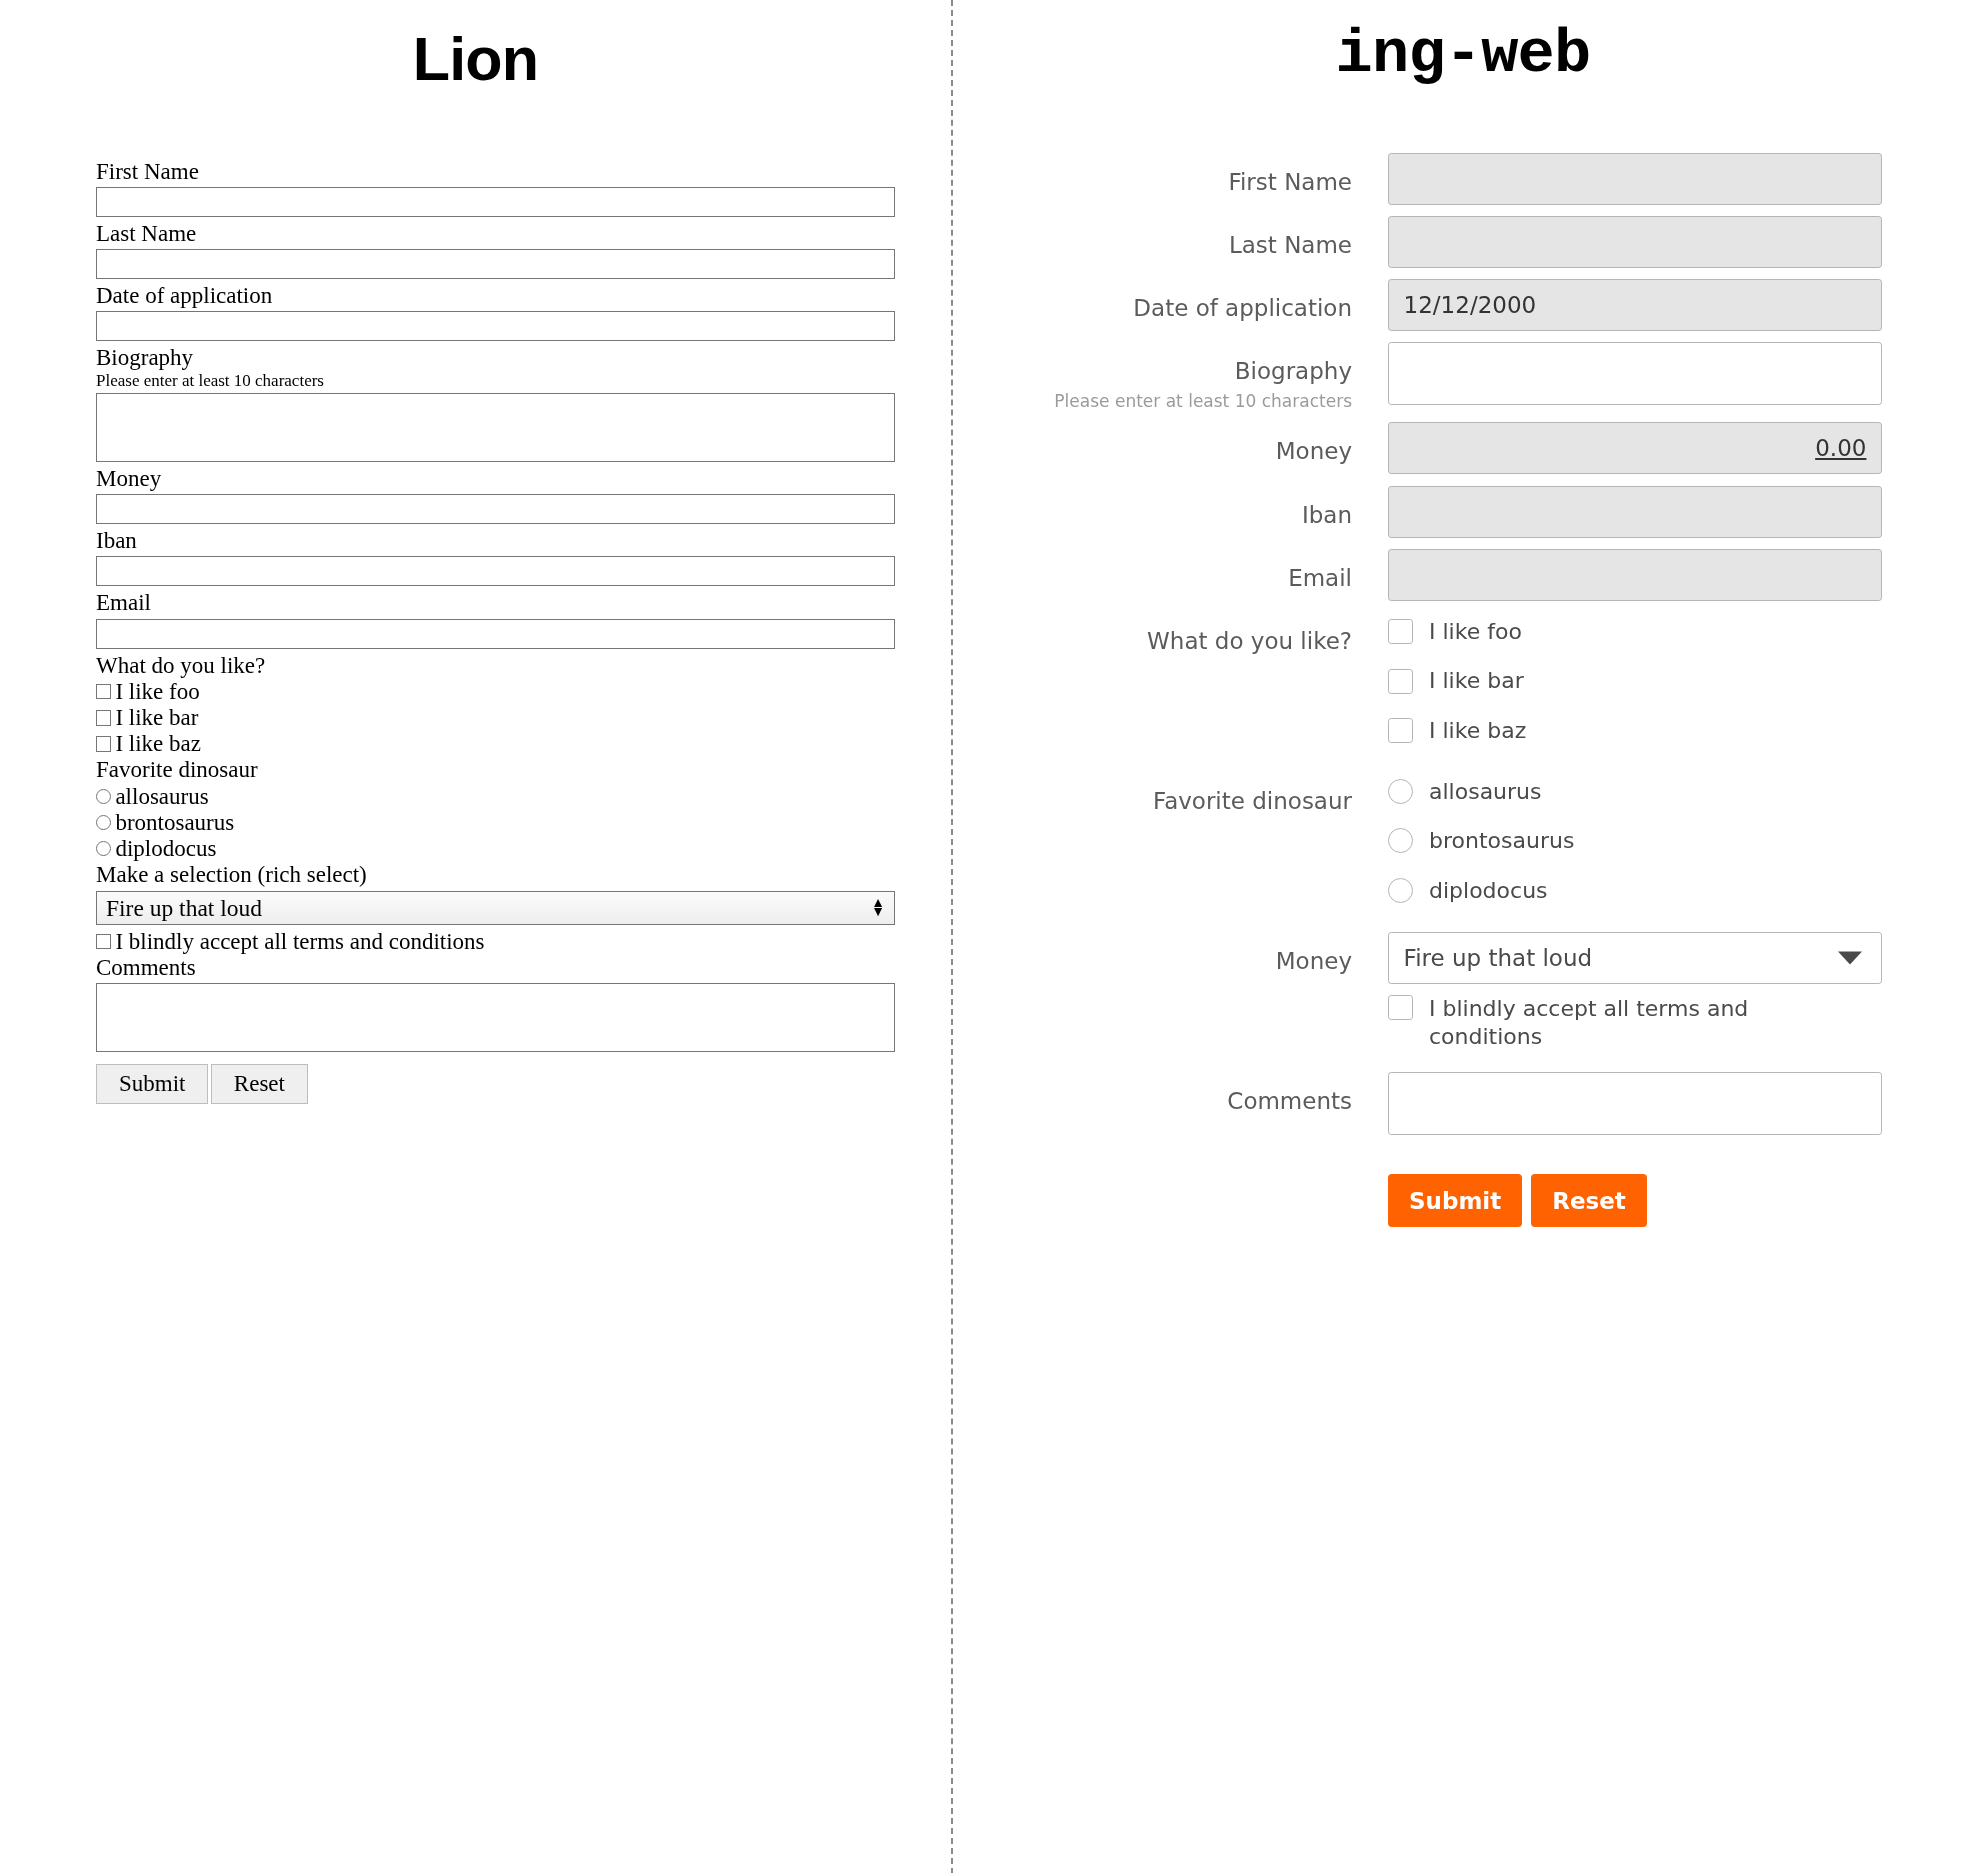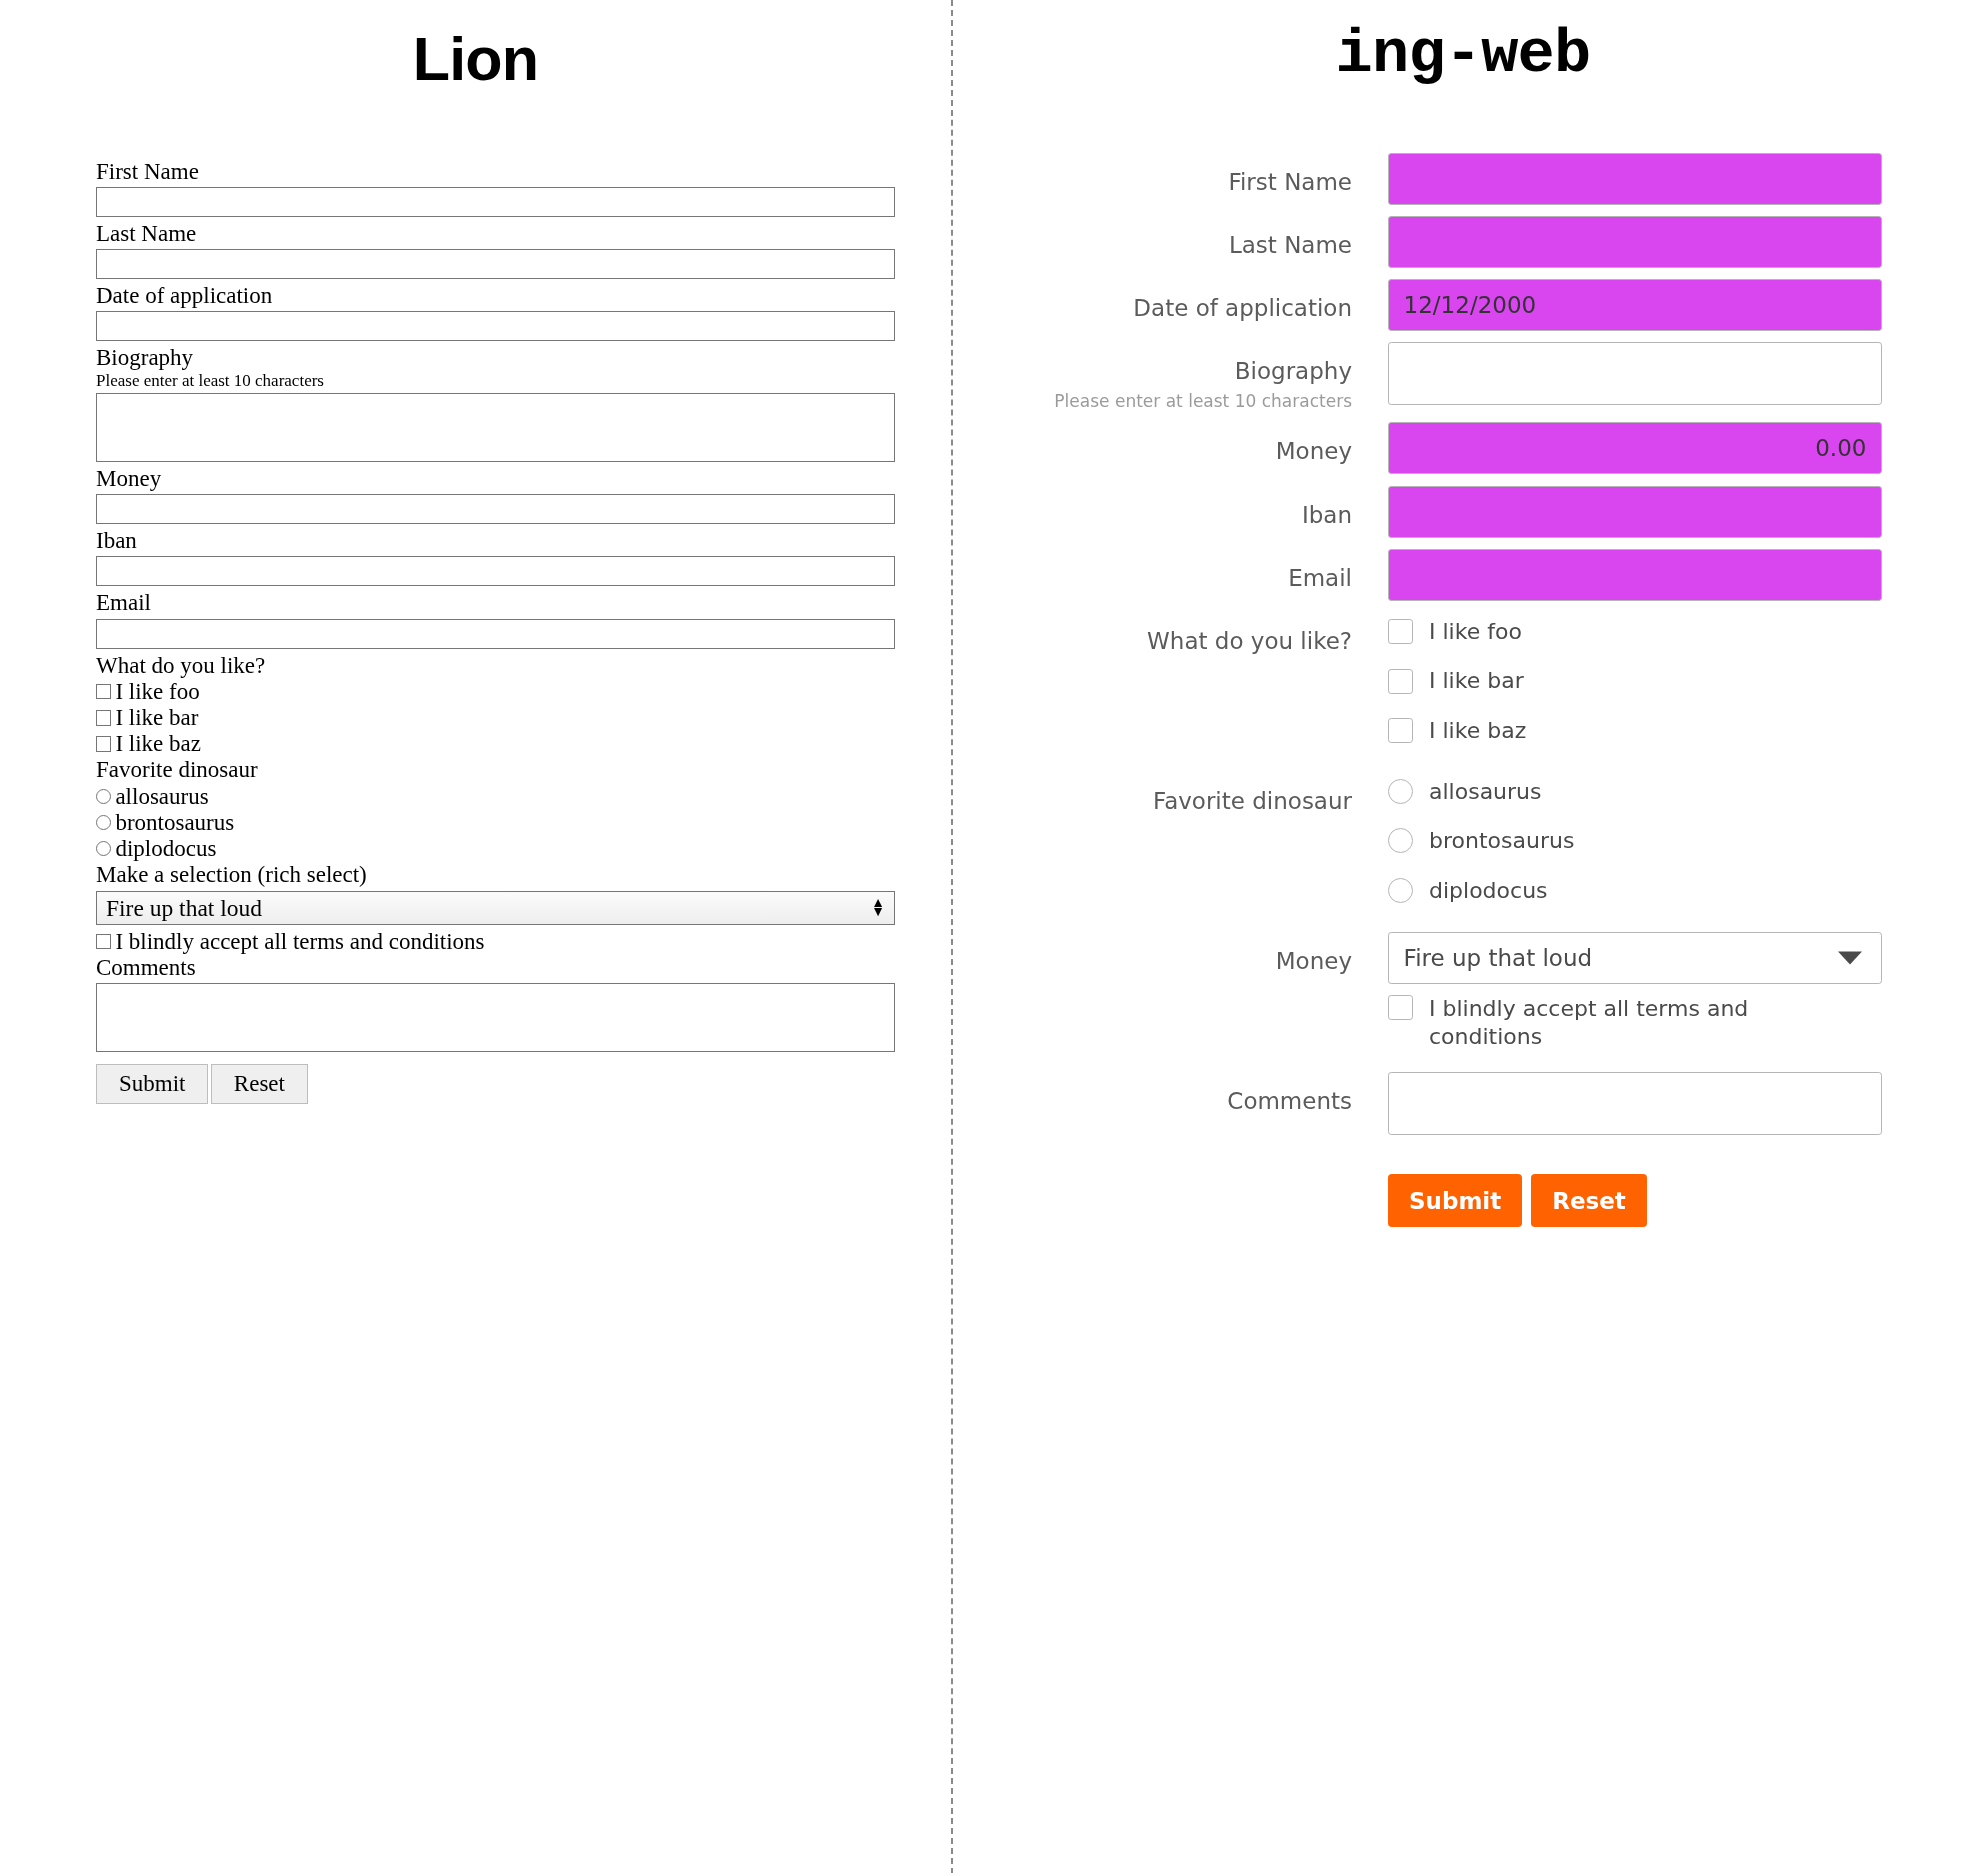--- a/index.html
+++ b/index.html
@@ -208,29 +208,29 @@
     line-height: 1.2;
   }
   .r-field-col {
     flex: 1 1 auto;
   }
   .r-input {
     width: 494px;
     height: 52px;
     border: 1.2px solid #b5b5b5;
     border-radius: 3.2px;
-    background: #d946ef;
+    background: #e5e5e5;
     display: flex;
     align-items: center;
     padding: 0 14.6px;
     font-family: "DejaVu Sans", sans-serif;
     font-size: 23px;
     color: #333;
   }
-  .r-input.right-align { justify-content: flex-end; }
+  .r-input.right-align { justify-content: flex-end; text-decoration: underline; }
   .r-textarea {
     width: 494px;
     height: 63px;
     border: 1.2px solid #b5b5b5;
     border-radius: 3.2px;
     background: #fff;
   }
   .r-check-row {
     display: flex;
     align-items: center;

